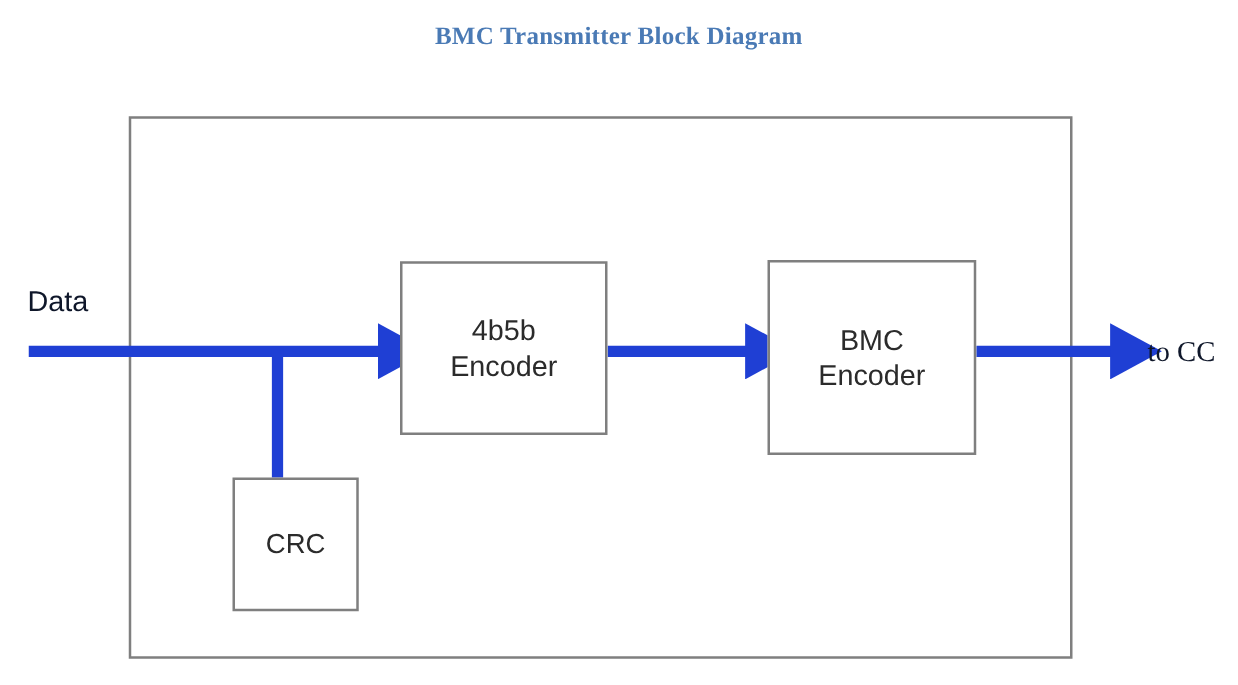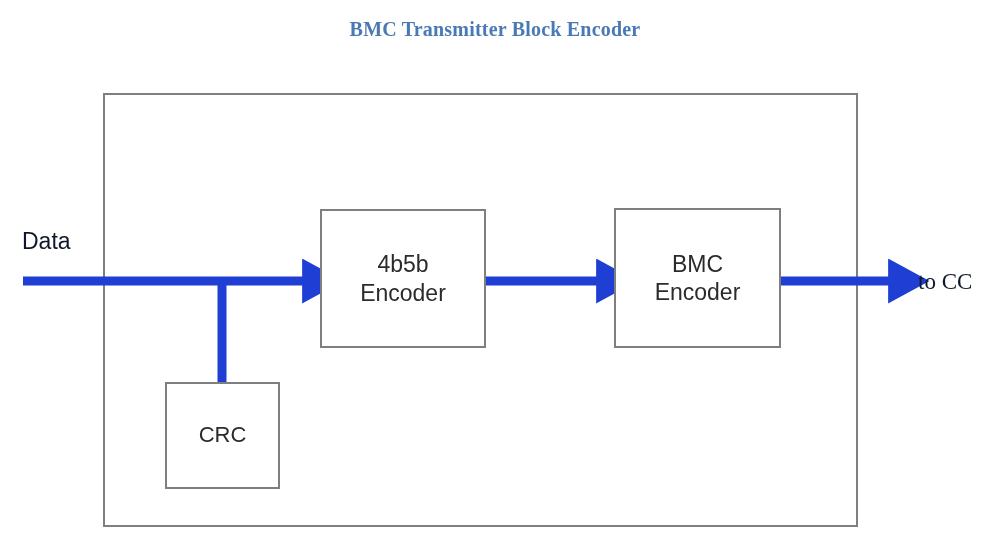--- a/index.html
+++ b/index.html
@@ -63,26 +63,26 @@
   #block-4b5b-encoder {
     left: 320px;
     top: 209px;
     width: 166px;
     height: 139px;
   }
   #block-bmc-encoder {
     left: 614px;
     top: 208px;
     width: 167px;
-    height: 140px;
+    height: 156px;
   }
   #block-crc {
-    left: 165px;
+    left: 186px;
     top: 382px;
-    width: 115px;
+    width: 101px;
     height: 107px;
     font-size: 22px;
   }
   .block-line { display: block; }
 
   
   #connectors {
     position: absolute;
     left: 0;
     top: 0;
@@ -107,21 +107,21 @@
     left: 918px;
     top: 269px;
     font-family: Liberation Serif, serif;
   }
 </style>
 </head>
 <body>
 
 <div id="canvas">
 
-  <div id="diagram-title">BMC Transmitter Block Encoder</div>
+  <div id="diagram-title">BMC Transmitter Block Diagram</div>
 
   <div id="outer-boundary"></div>
 
   <svg id="connectors" width="990" height="548" viewBox="0 0 990 548">
     <defs>
       <marker id="arrowhead" markerWidth="5" markerHeight="5" refX="1.1" refY="2.5" orient="auto" markerUnits="strokeWidth">
         <path d="M0,0 L0,5 L4.6,2.5 z" fill="#1f3fd4"></path>
       </marker>
     </defs>
 

